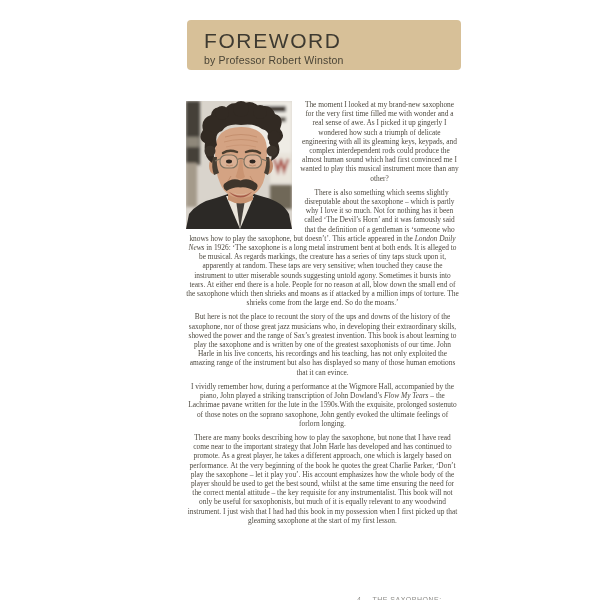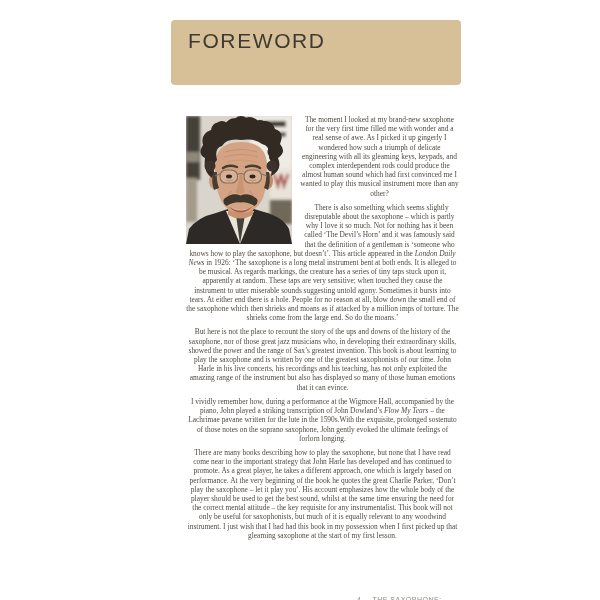--- a/index.html
+++ b/index.html
@@ -16,22 +16,23 @@
     background:var(--page-bg);
     font-family:"Liberation Serif","DejaVu Serif",serif;
     position:relative;
     overflow:hidden;
   }
   .sheet{position:absolute;inset:0;background:var(--page-bg);}
   .content{position:absolute;left:171px;top:20px;width:290px;}
   .band{
     background:var(--header-bg);
     border-radius:4px;
-    height:65px;
+    height:50px;
     padding:10px 0 0 17px;
+    margin-left:16px;
   }
   .band h1{
     font-family:"Liberation Sans","DejaVu Sans",sans-serif;
     font-weight:normal;
     font-size:21px;
     letter-spacing:1.6px;
     color:var(--title-text);
     line-height:22px;
   }
   .byline{
@@ -73,20 +74,21 @@
   .pagefoot .num{margin-right:11px;}
 </style>
 </head>
 <body>
 
 <div class="sheet">
   <div class="content">
 
     <header class="band">
       <h1>FOREWORD</h1>
+      <div class="byline">by Professor Robert Winston</div>
     </header>
 
     <section class="bodytext">
       <span class="photo">
         <svg viewBox="0 0 106 128" width="106" height="128" xmlns="http://www.w3.org/2000/svg">
           <defs>
             <filter id="bgblur" x="-20%" y="-20%" width="140%" height="140%">
                 <feGaussianBlur stdDeviation="1.7"></feGaussianBlur>
               </filter>
           </defs>

